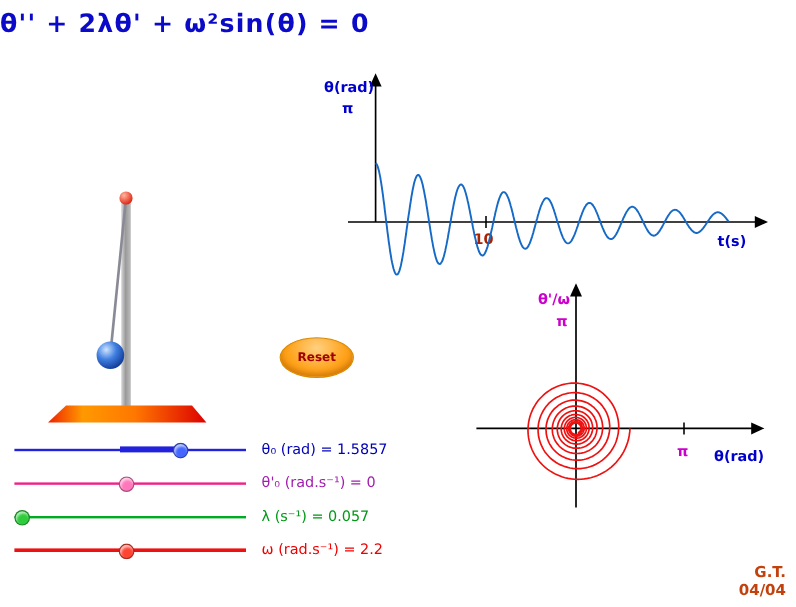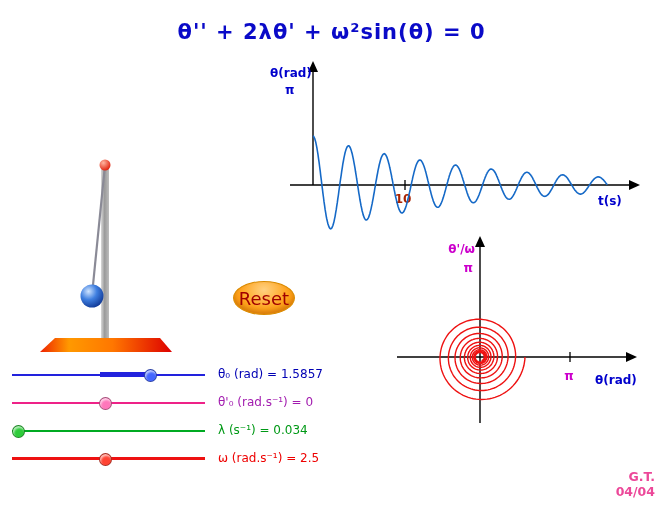--- a/index.html
+++ b/index.html
@@ -1,36 +1,36 @@
 <!DOCTYPE html>
 <html><head>
 <meta charset="utf-8">
 <style>
   html,body{margin:0;padding:0;background:#fff;}
   .stage{position:relative;width:663px;height:506px;background:#ffffff;overflow:hidden;
          font-family:"DejaVu Sans", sans-serif;}
-  .title{position:absolute;top:20px;left:0;width:100%;text-align:center;
+  .title{position:absolute;top:8px;left:0;width:100%;text-align:left;
          font-size:21px;font-weight:bold;letter-spacing:1px;}
   svg{position:absolute;overflow:visible;}
   .btn{position:absolute;border-radius:50%;display:flex;align-items:center;justify-content:center;
-       font-weight:normal;font-size:18px;cursor:pointer;border:1px solid #d98a00;
+       font-weight:bold;font-size:10px;cursor:pointer;border:1px solid #d98a00;
        background:radial-gradient(ellipse at 50% 25%, #ffd080 0%, #ffa41e 55%, #f18c00 100%);
        box-shadow:inset 0 -3px 4px rgba(170,85,0,.45);}
   #reset-btn{left:233px;top:281px;width:60px;height:32px;}
   #stop-btn{left:335px;top:281px;width:53px;height:32px;}
   .slider-row{position:absolute;left:0;width:215px;height:13px;}
   .track{position:absolute;left:12px;top:6px;width:193px;height:2px;}
   .track.thick{height:3px;top:5px;}
   .fill{position:absolute;top:4px;height:5px;}
   .knob{position:absolute;top:1px;width:11px;height:11px;border-radius:50%;
         border:1px solid rgba(0,0,0,.35);box-shadow:inset 1px 2px 2px rgba(255,255,255,.65);}
   .slider-label{position:absolute;left:218px;font-size:12px;font-weight:normal;
         white-space:nowrap;line-height:14px;}
   .credit{position:absolute;left:575px;top:469px;width:80px;text-align:right;
-        font-size:12.5px;font-weight:bold;color:#ec4899;line-height:15px;}
+        font-size:12.5px;font-weight:bold;color:#c2410c;line-height:15px;}
   .axis-text{font-size:12px;font-weight:bold;}
 </style>
 </head>
 <body>
 
 <div class="stage">
 
   <div class="title" style="color: rgb(10, 10, 200);">θ'' + 2λθ' + ω²sin(θ) = 0</div>
 
   <svg style="left:25px;top:140px;" width="170" height="220" viewBox="0 0 170 220">
@@ -103,27 +103,27 @@
 
     <div class="knob" style="background: rgb(255, 119, 187); left: 98.64px;"></div>
   </div>
   <div class="slider-label" style="top: 395px; color: #a21caf;">θ'₀ (rad.s⁻¹) = 0</div>
 
   <div class="slider-row" style="top:424px">
     <div class="track" style="background: rgb(0, 170, 34);"></div>
 
     <div class="knob" style="background: rgb(46, 204, 58); left: 11.79px;"></div>
   </div>
-  <div class="slider-label" style="top: 423px; color: rgb(0, 153, 22);">λ (s⁻¹) = 0.034</div>
+  <div class="slider-label" style="top: 423px; color: rgb(0, 153, 22);">λ (s⁻¹) = 0.057</div>
 
   <div class="slider-row" style="top:452px">
     <div class="track thick" style="background: rgb(238, 17, 17);"></div>
 
     <div class="knob" style="background: rgb(255, 68, 51); left: 98.64px;"></div>
   </div>
-  <div class="slider-label" style="top: 451px; color: rgb(238, 0, 0);">ω (rad.s⁻¹) =  2.5</div>
+  <div class="slider-label" style="top: 451px; color: rgb(238, 0, 0);">ω (rad.s⁻¹) =  2.2</div>
 
   <div class="credit">
     <div>G.T.</div>
     <div>04/04</div>
   </div>
 
 </div>
 
 </body></html>

